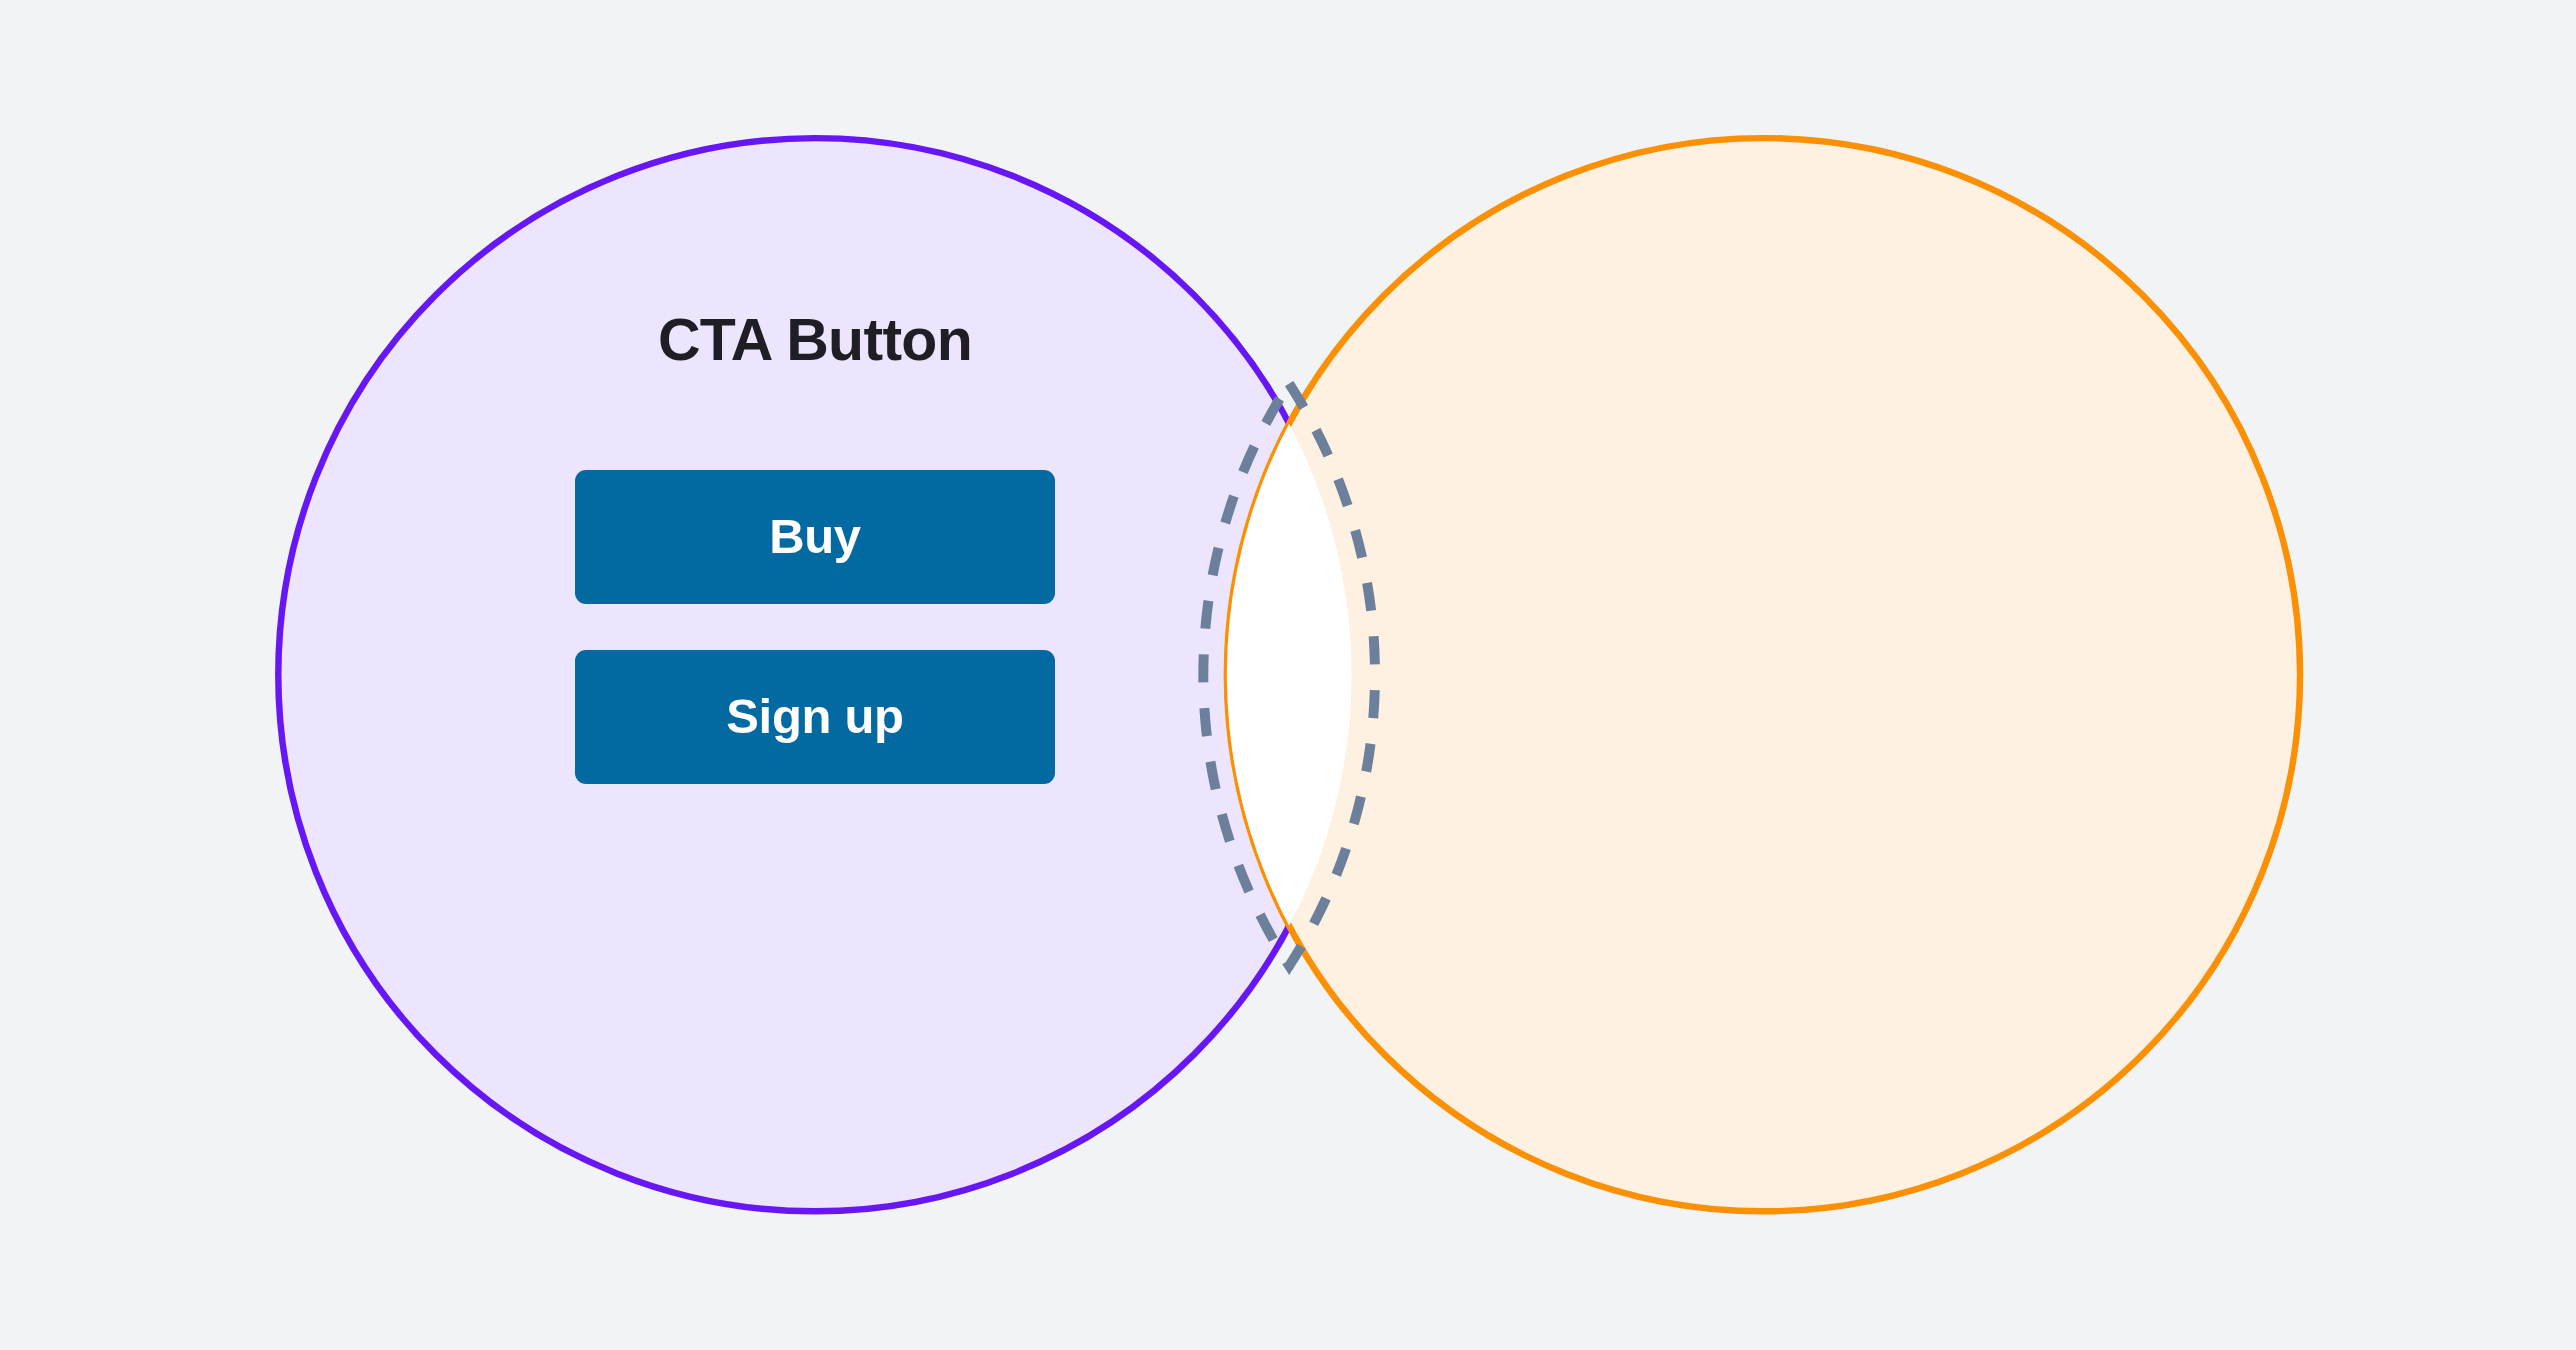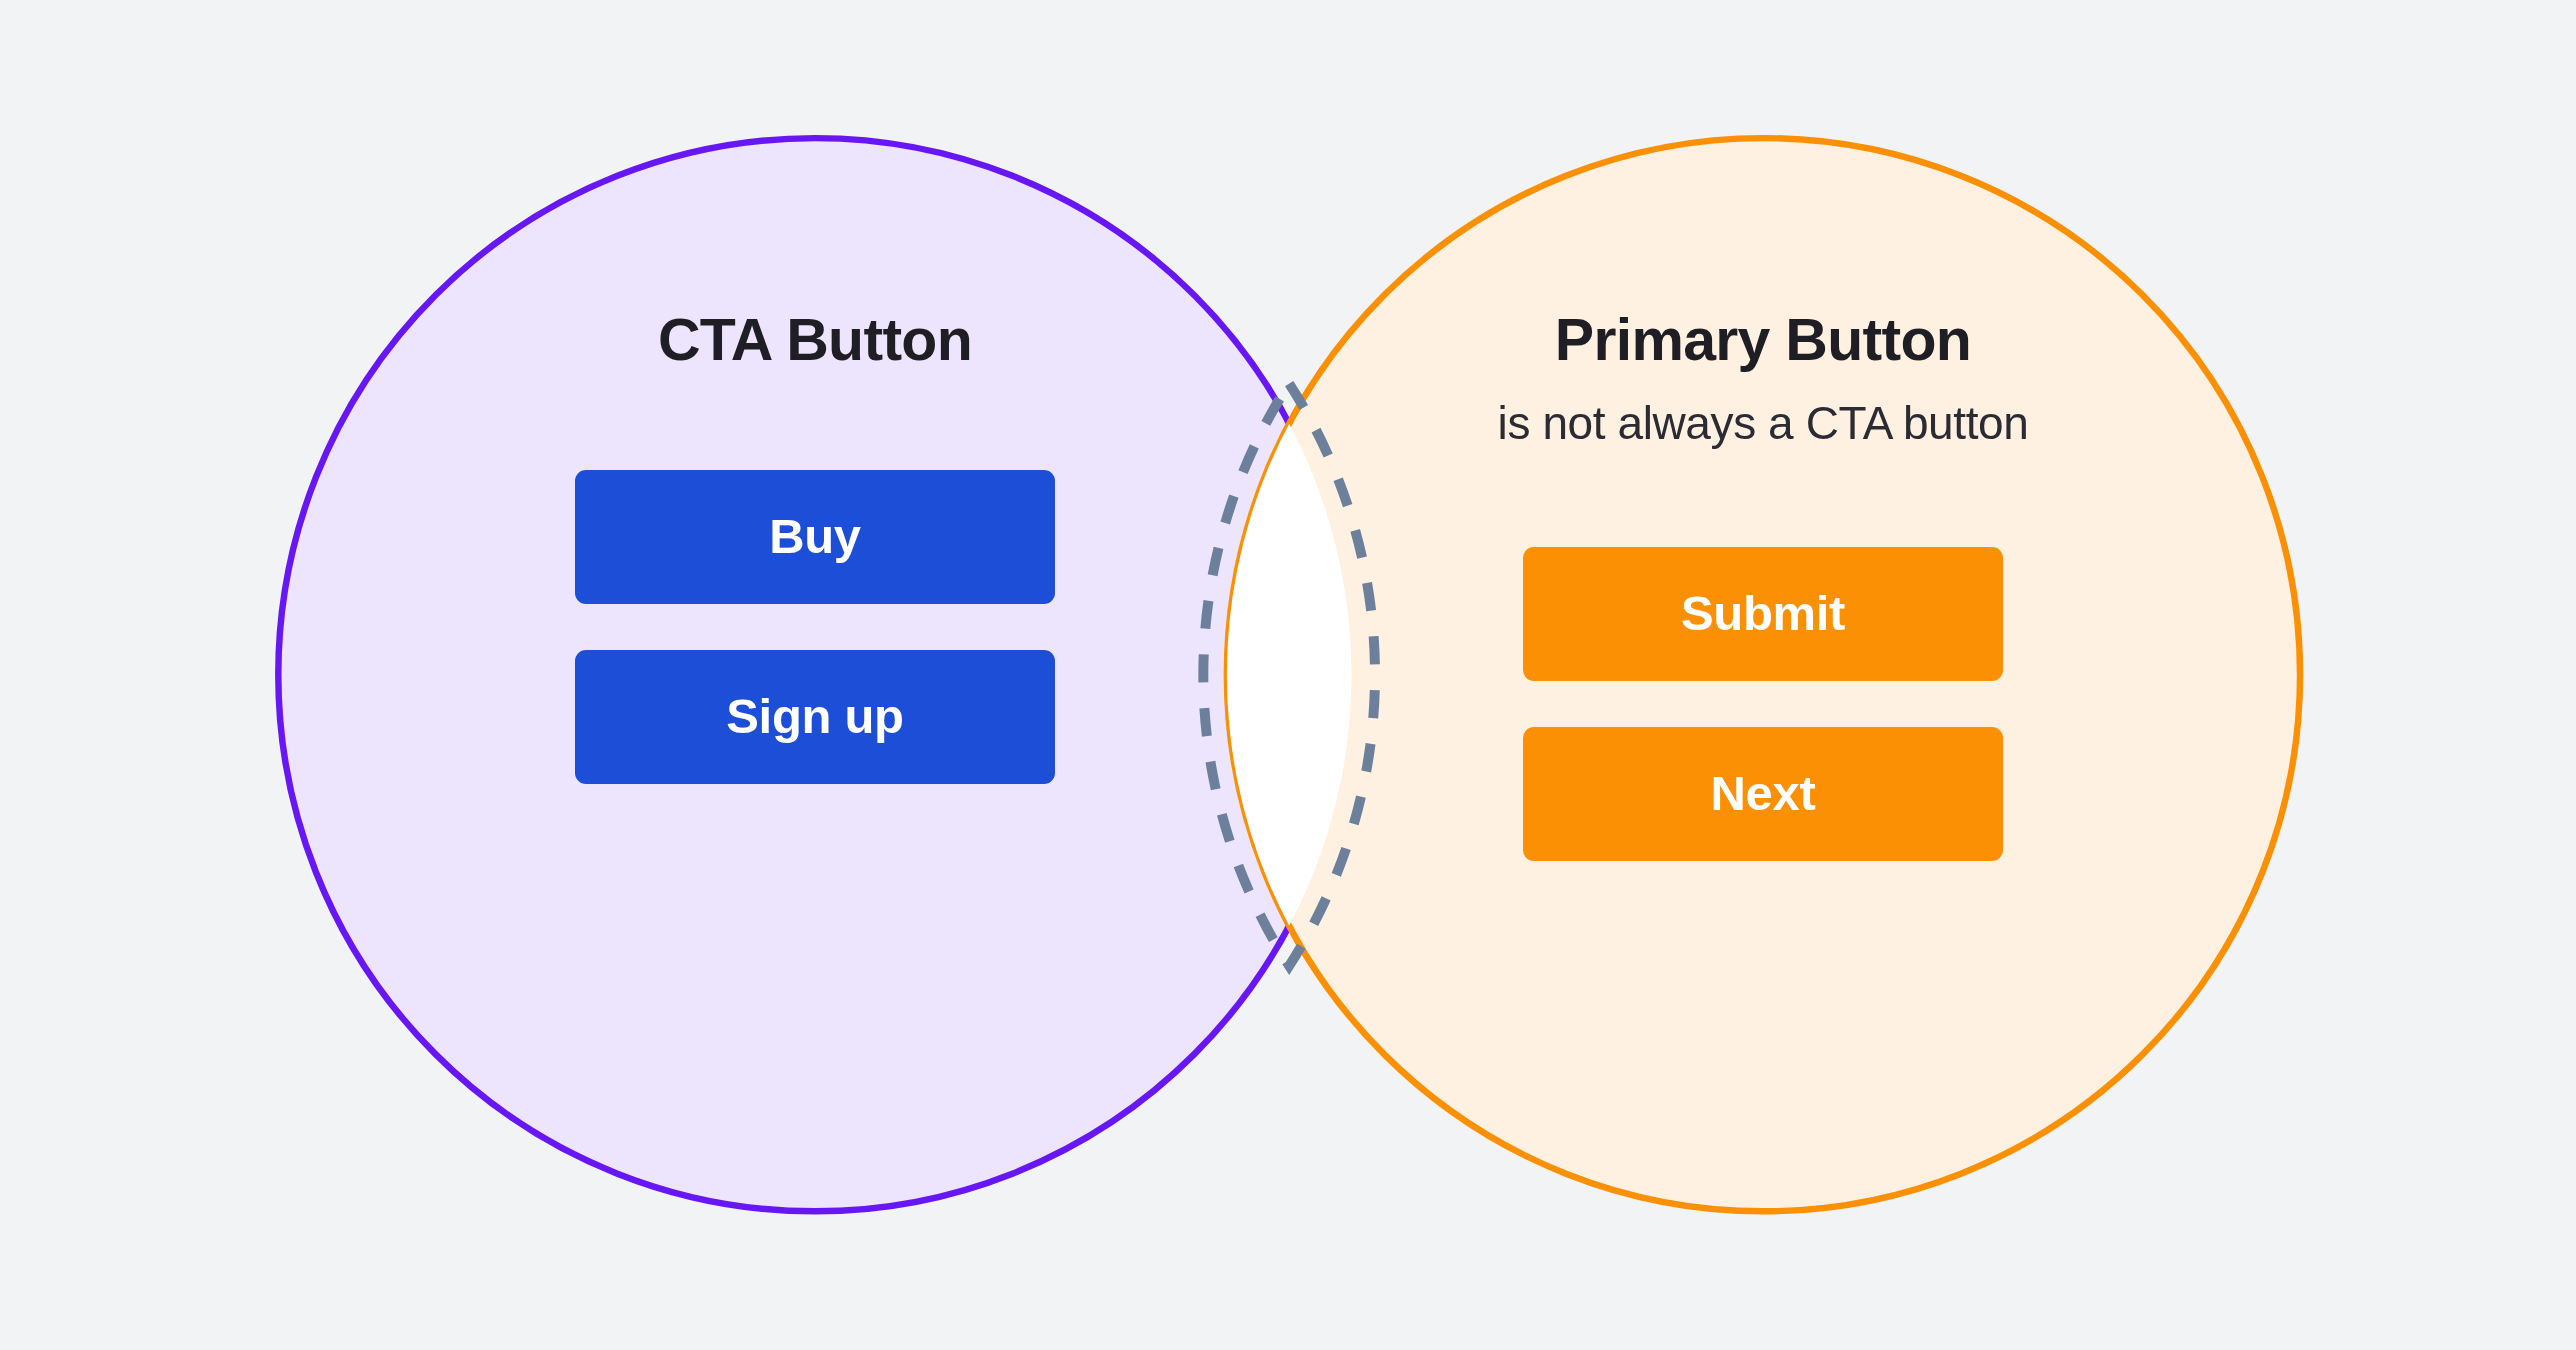--- a/index.html
+++ b/index.html
@@ -83,21 +83,21 @@
     font-weight: 700;
     letter-spacing: -0.3px;
     display: flex;
     align-items: center;
     justify-content: center;
     cursor: pointer;
     line-height: 1;
     padding: 0;
   }
 
-  .pill-button.cta  { background: #1d4ed8; }
+  .pill-button.cta  { background: #0369a1; }
   .pill-button.prim { background: #FB9004; }
 
   .lens-hitarea {
     position: absolute;
     left: 1224px;
     top: 383px;
     width: 130px;
     height: 583px;
     cursor: pointer;
   }
@@ -133,26 +133,15 @@
 
     <div class="set-title">CTA Button</div>
 
 
     <div class="button-stack">
       <button class="pill-button cta">Buy</button>
       <button class="pill-button cta">Sign up</button>
     </div>
   </div>
 
-  <div class="set-content" id="right-set-content">
-
-    <div class="set-title">Primary Button</div>
-
-    <div class="set-subtitle">is not always a CTA button</div>
-
-    <div class="button-stack">
-      <button class="pill-button prim">Submit</button>
-      <button class="pill-button prim">Next</button>
-    </div>
-  </div>
 
 </div>
 
 
 </body></html>

